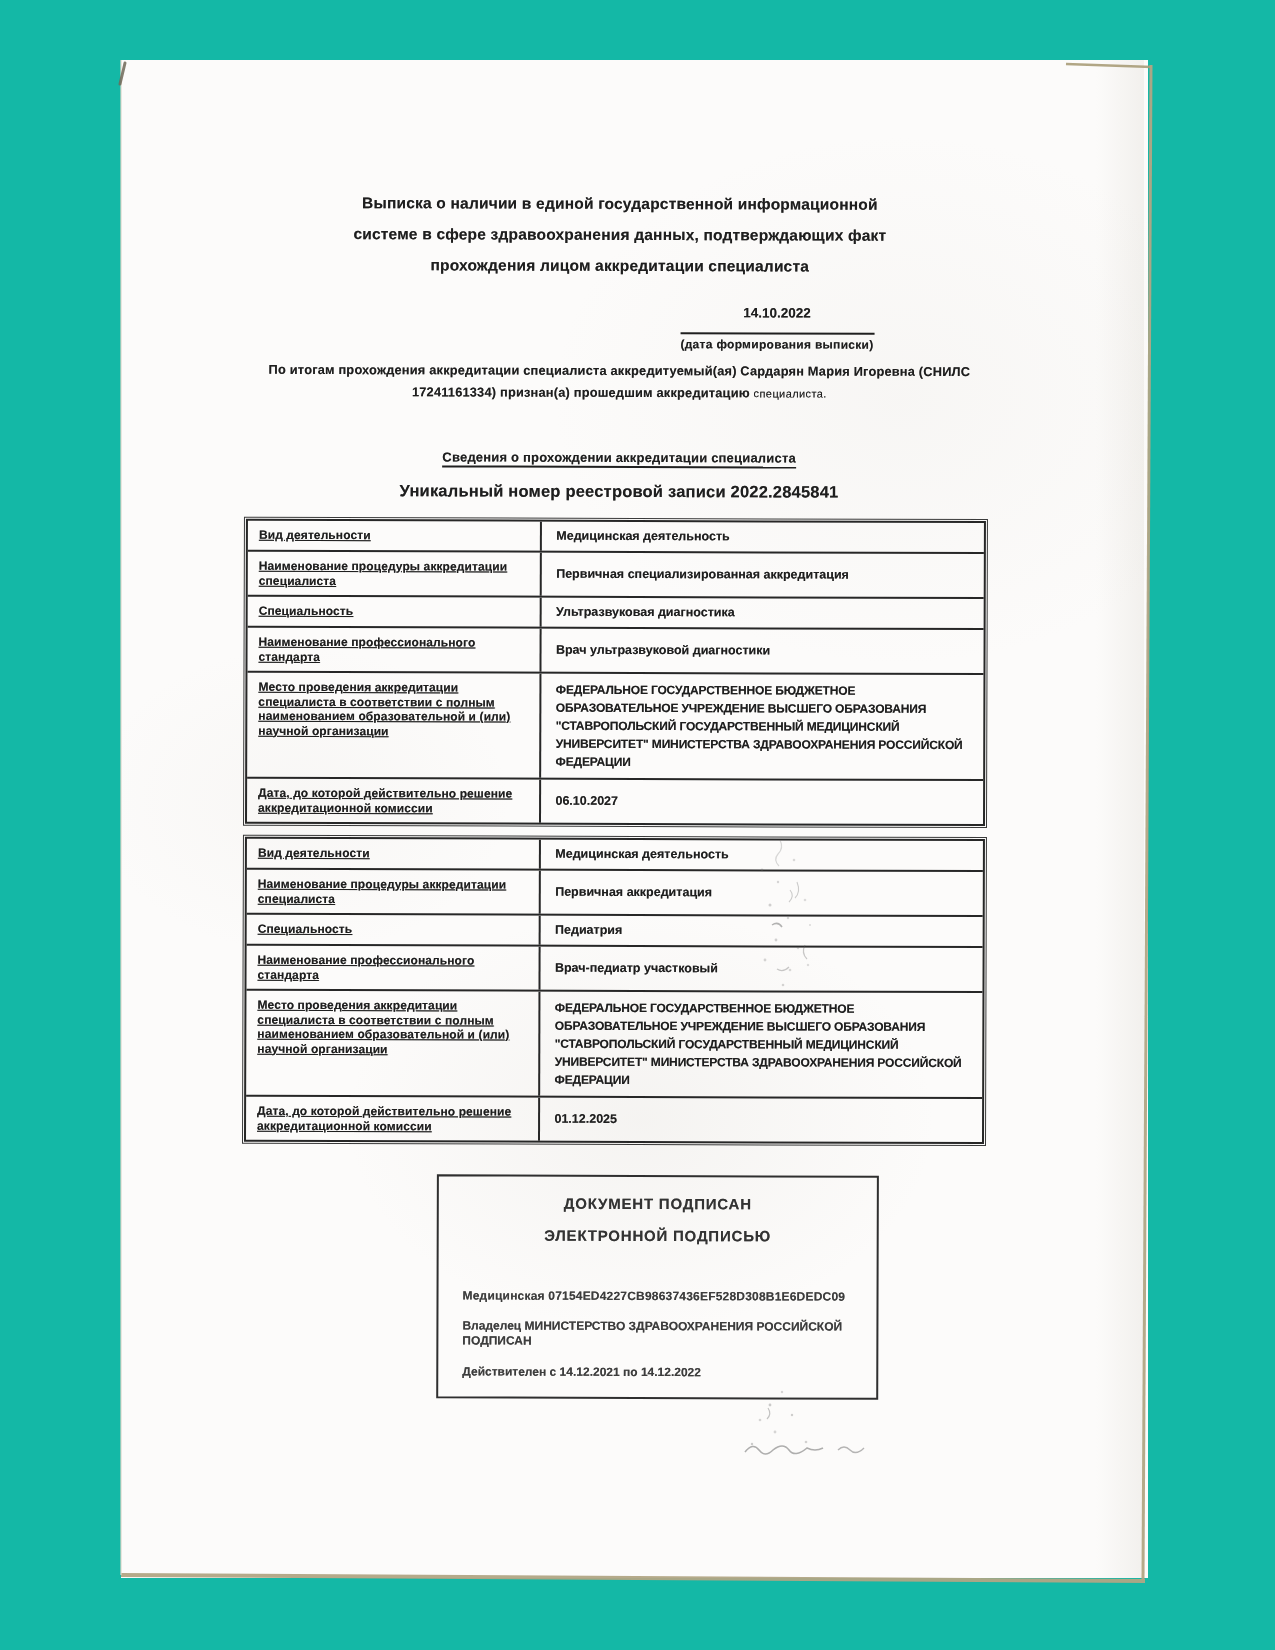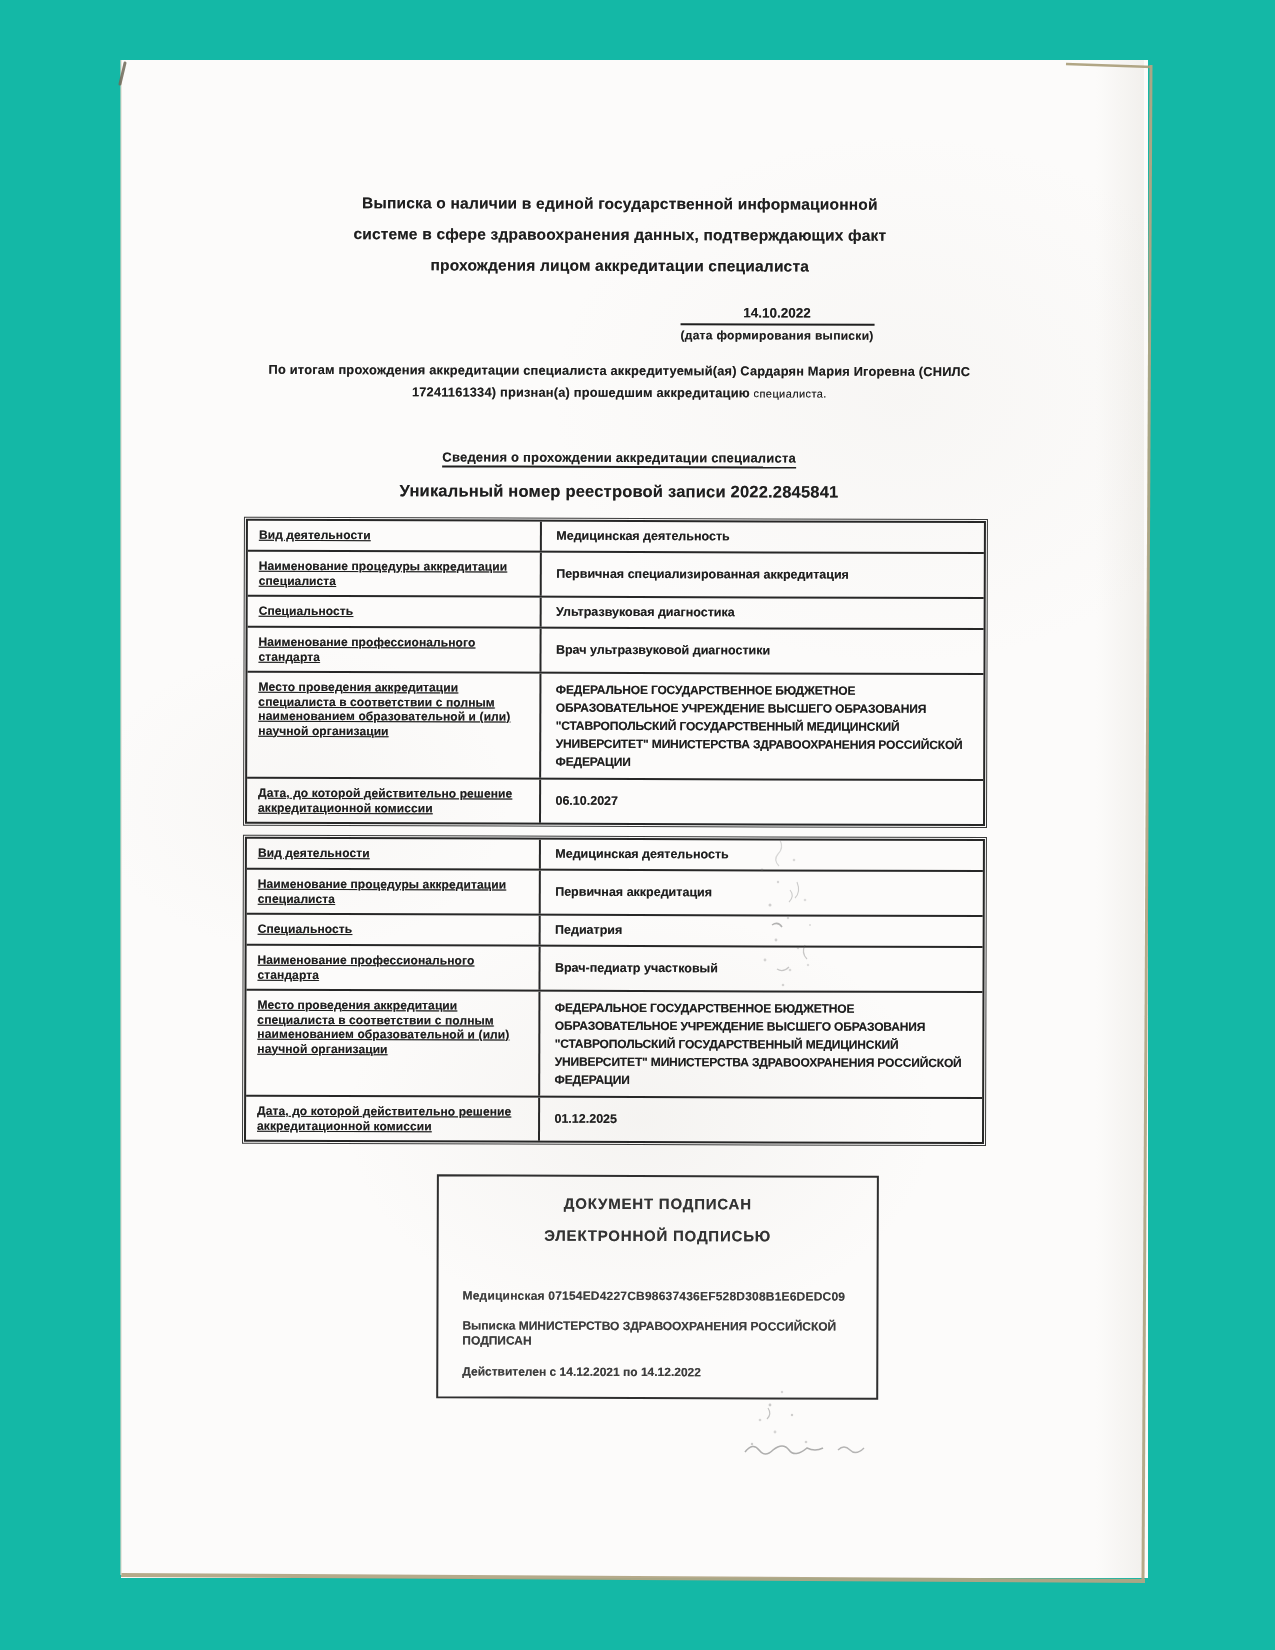--- a/index.html
+++ b/index.html
@@ -29,21 +29,21 @@
     transform:rotate(0.18deg);transform-origin:637px 825px;
     text-shadow:0 0 0.5px rgba(25,25,25,0.55);
   }
   .doc-title{
     position:absolute;left:118px;top:188px;width:1000px;
     text-align:center;font-weight:bold;font-size:15.5px;line-height:31px;letter-spacing:0.2px;
   }
   .date-block{position:absolute;left:628px;top:303px;width:295px;text-align:center;}
   .date-value{
     display:inline-block;min-width:194px;font-weight:bold;font-size:13.5px;
-    padding-bottom:3px;border-bottom:2px solid #1f1f1f;
+    padding-bottom:12px;border-bottom:2px solid #1f1f1f;
   }
   .date-caption{font-weight:bold;font-size:12px;margin-top:3px;letter-spacing:0.3px;}
   .intro{
     position:absolute;left:118px;top:360px;width:1000px;
     text-align:center;font-weight:bold;font-size:12.8px;line-height:22px;letter-spacing:0.2px;
   }
   .intro-tail{font-weight:400;font-size:11px;letter-spacing:0.4px;}
   .section-heading{
     position:absolute;left:118px;top:450px;width:1000px;text-align:center;
     font-weight:bold;font-size:13px;letter-spacing:0.2px;
@@ -205,21 +205,21 @@
       </div>
 
       <div class="sig-box">
         <div class="sig-line1">ДОКУМЕНТ ПОДПИСАН</div>
         <div class="sig-line2">ЭЛЕКТРОННОЙ ПОДПИСЬЮ</div>
         <div class="sig-cert">
           <span>Медицинская</span>
           <span>07154ED4227CB98637436EF528D308B1E6DEDC09</span>
         </div>
         <div class="sig-owner">
-          <span>Выписка</span>
+          <span>Владелец</span>
           <span>МИНИСТЕРСТВО ЗДРАВООХРАНЕНИЯ РОССИЙСКОЙ ПОДПИСАН</span>
         </div>
         <div class="sig-validity">Действителен с 14.12.2021 по 14.12.2022</div>
       </div>
 
     </div>
   </div>
 
   <svg class="artifacts" width="1275" height="1650" viewBox="0 0 1275 1650">
 

